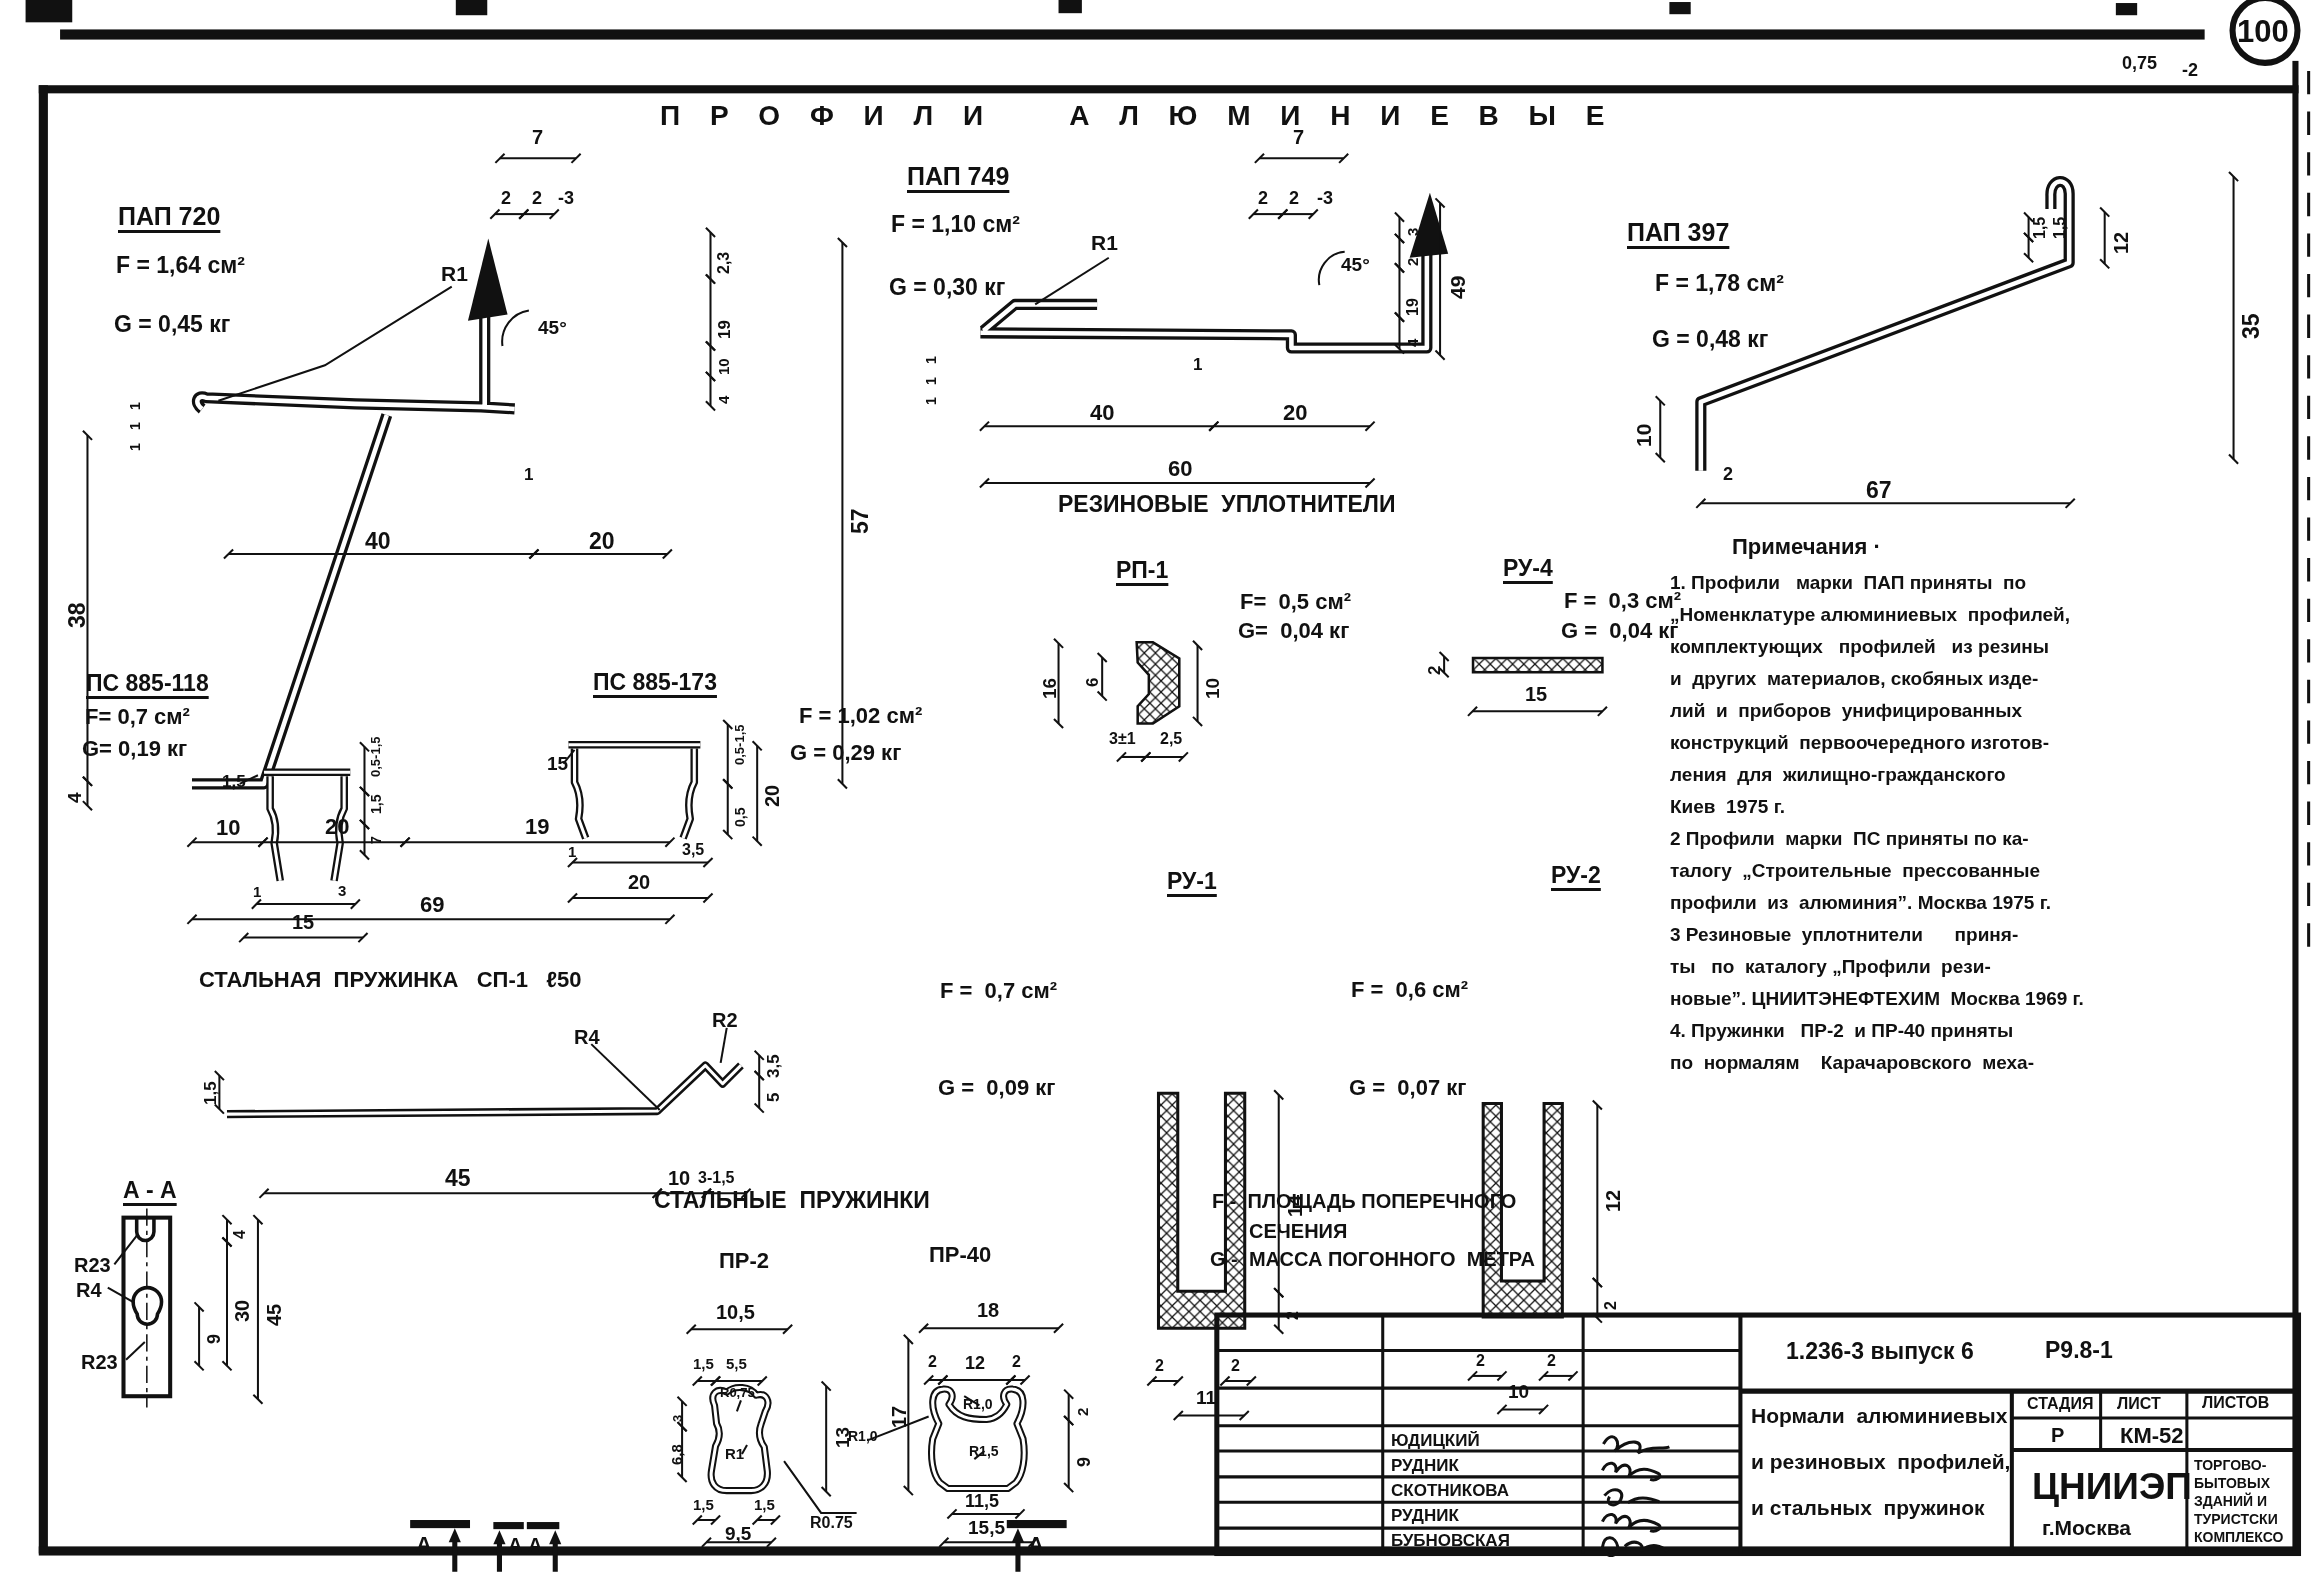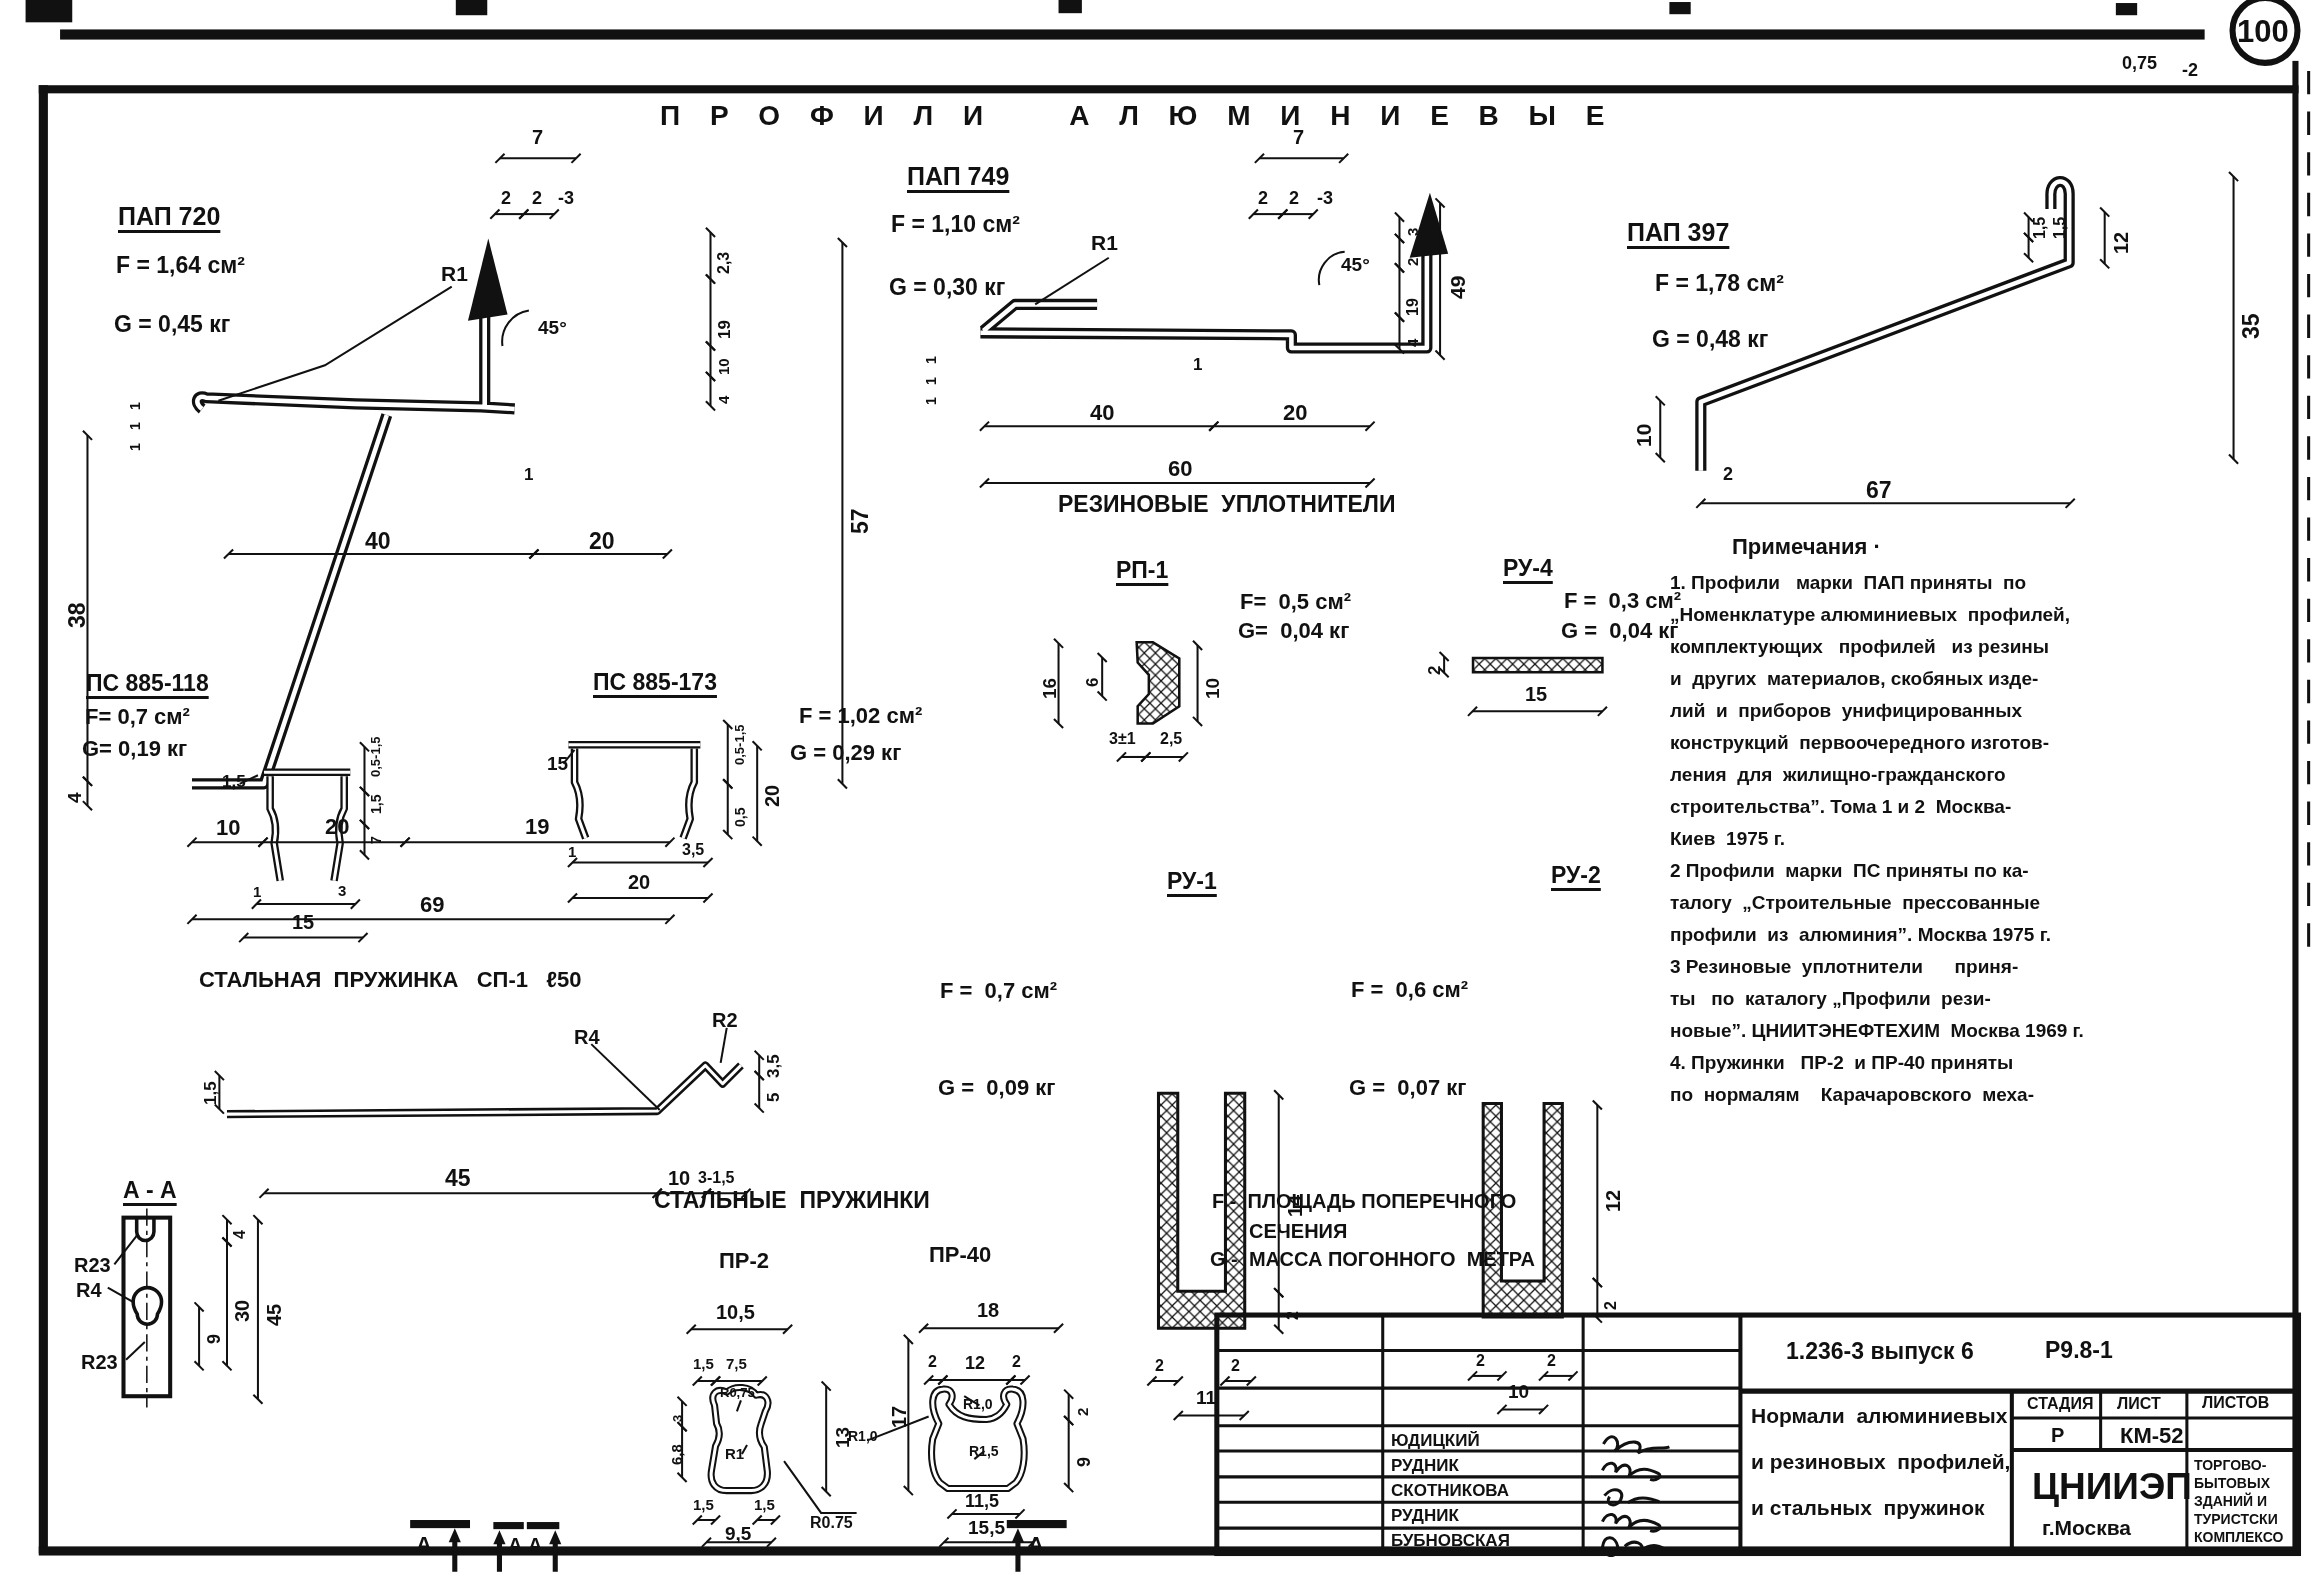--- a/index.html
+++ b/index.html
@@ -399,21 +399,21 @@
       <div class="lbl" style="left: 765px; top: 1102px; font-size: 17px; transform: rotate(-90deg);">5</div>
       <div class="lbl" style="left: 74px; top: 1255px; font-size: 20px;">R23</div>
       <div class="lbl" style="left: 76px; top: 1280px; font-size: 20px;">R4</div>
       <div class="lbl" style="left: 81px; top: 1352px; font-size: 20px;">R23</div>
       <div class="lbl" style="left: 232px; top: 1239px; font-size: 16px; transform: rotate(-90deg);">4</div>
       <div class="lbl" style="left: 232px; top: 1322px; font-size: 20px; transform: rotate(-90deg);">30</div>
       <div class="lbl" style="left: 264px; top: 1326px; font-size: 20px; transform: rotate(-90deg);">45</div>
       <div class="lbl" style="left: 205px; top: 1344px; font-size: 18px; transform: rotate(-90deg);">9</div>
       <div class="lbl" style="left: 716px; top: 1302px; font-size: 20px;">10,5</div>
       <div class="lbl" style="left: 693px; top: 1356px; font-size: 15px;">1,5</div>
-      <div class="lbl" style="left: 726px; top: 1356px; font-size: 15px;">7,5</div>
+      <div class="lbl" style="left: 726px; top: 1356px; font-size: 15px;">5,5</div>
       <div class="lbl" style="left: 720px; top: 1386px; font-size: 13px;">R0,75</div>
       <div class="lbl" style="left: 725px; top: 1446px; font-size: 15px;">R1</div>
       <div class="lbl" style="left: 833px; top: 1448px; font-size: 19px; transform: rotate(-90deg);">13</div>
       <div class="lbl" style="left: 671px; top: 1422px; font-size: 13px; transform: rotate(-90deg);">3</div>
       <div class="lbl" style="left: 669px; top: 1465px; font-size: 15px; transform: rotate(-90deg);">6,8</div>
       <div class="lbl" style="left: 693px; top: 1497px; font-size: 15px;">1,5</div>
       <div class="lbl" style="left: 754px; top: 1497px; font-size: 15px;">1,5</div>
       <div class="lbl" style="left: 725px; top: 1524px; font-size: 19px;">9,5</div>
       <div class="lbl" style="left: 810px; top: 1515px; font-size: 16px;">R0.75</div>
       <div class="lbl" style="left: 977px; top: 1300px; font-size: 20px;">18</div>
@@ -436,21 +436,20 @@
 
   <div class="lbl" style="left:1732px;top:535px;font-size:22px;">Примечания ·</div>
   <div id="notes-lines">
       <div class="li">1. Профили   марки  ПАП приняты  по</div>
       <div class="li">„Номенклатуре алюминиевых  профилей,</div>
       <div class="li">комплектующих   профилей   из резины</div>
       <div class="li">и  других  материалов, скобяных изде-</div>
       <div class="li">лий  и  приборов  унифицированных</div>
       <div class="li">конструкций  первоочередного изготов-</div>
       <div class="li">ления  для  жилищно-гражданского</div>
-      <div class="li">строительства”. Тома 1 и 2  Москва-</div>
       <div class="li">Киев  1975 г.</div>
       <div class="li">2 Профили  марки  ПС приняты по ка-</div>
       <div class="li">талогу  „Строительные  прессованные</div>
       <div class="li">профили  из  алюминия”. Москва 1975 г.</div>
       <div class="li">3 Резиновые  уплотнители      приня-</div>
       <div class="li">ты   по  каталогу „Профили  рези-</div>
       <div class="li">новые”. ЦНИИТЭНЕФТЕХИМ  Москва 1969 г.</div>
       <div class="li">4. Пружинки   ПР-2  и ПР-40 приняты</div>
       <div class="li">по  нормалям    Карачаровского  меха-</div>
     </div>

